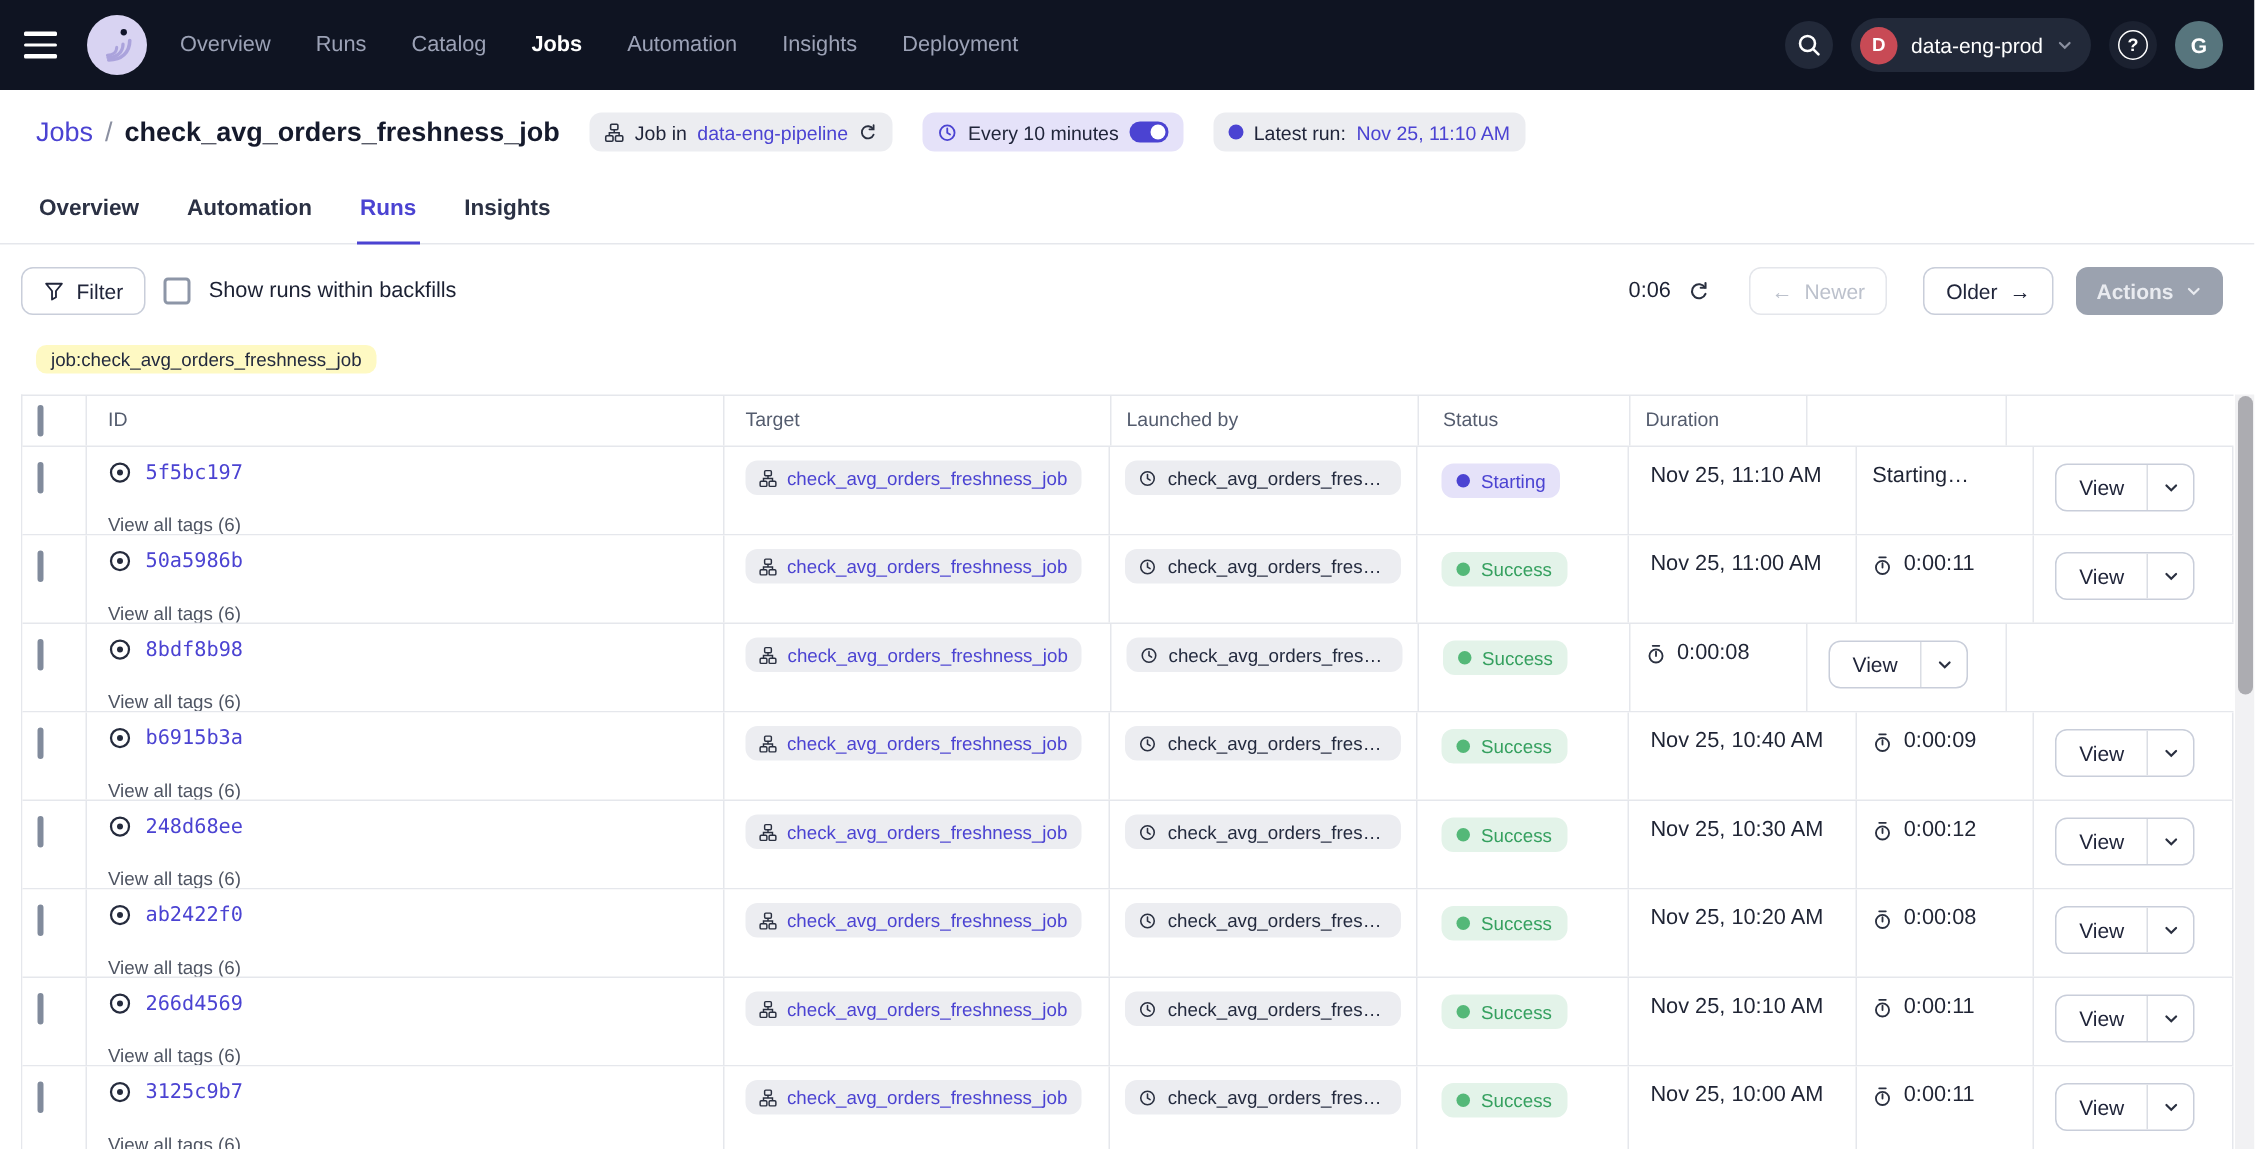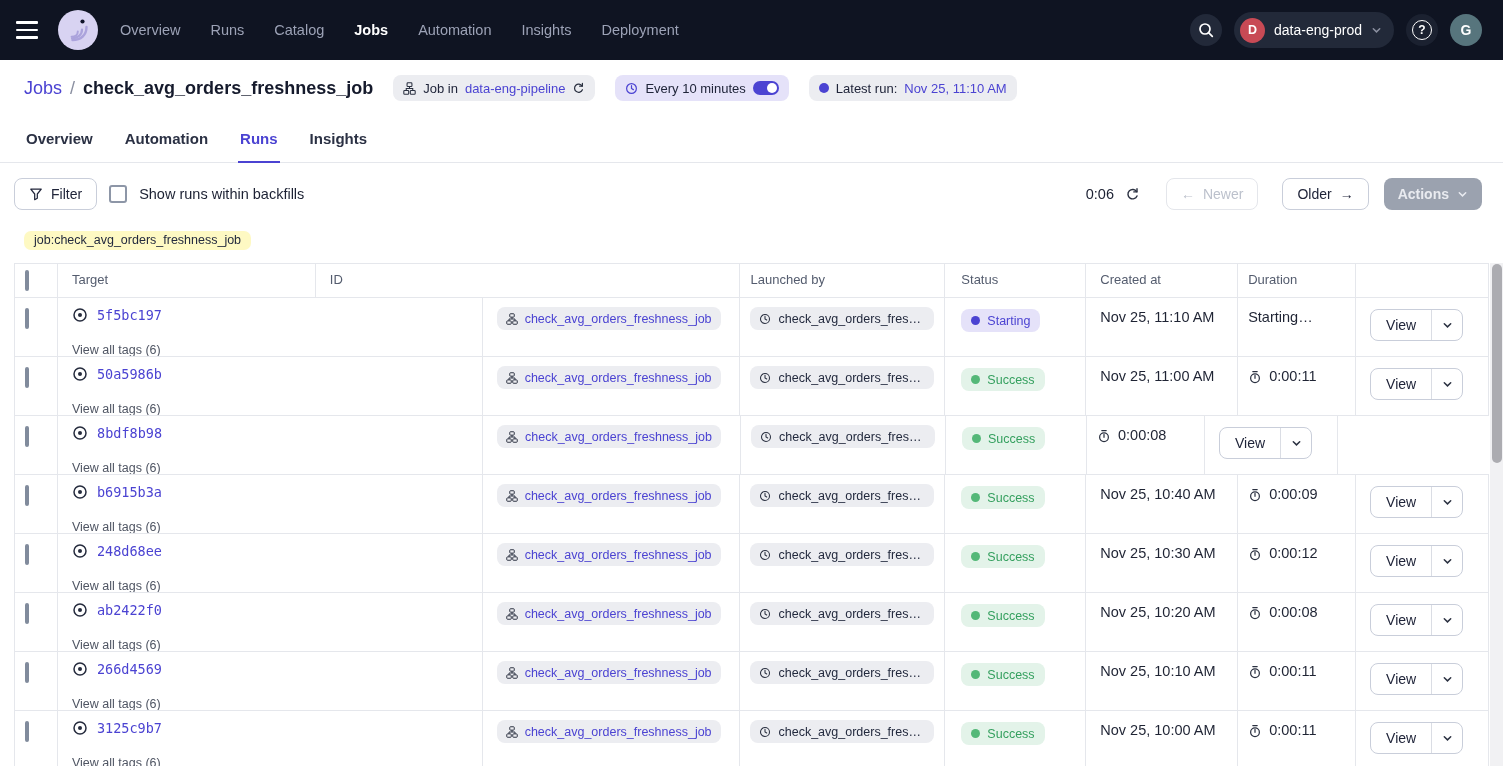--- a/index.html
+++ b/index.html
@@ -253,25 +253,24 @@
   </button>
 </div>
 
 <div class="tag-row">
   <span class="ftag">job:check_avg_orders_freshness_job</span>
 </div>
 
 <div class="table-wrap">
   <div class="thead">
     <div class="cell c-check"><span class="rowchk"></span></div>
+    <div class="cell c-id th">ID</div>
     <div class="cell c-target th">Target</div>
-    <div class="cell c-id th">ID</div>
     <div class="cell c-launched th">Launched by</div>
     <div class="cell c-status th">Status</div>
-    <div class="cell c-created th">Created at</div>
     <div class="cell c-duration th">Duration</div>
     <div class="cell c-actions th"></div>
   </div>
 
   <div class="trow">
     <div class="cell c-check"><span class="rowchk"></span></div>
     <div class="cell c-id">
       <div class="id-line">
         <span class="run-ic">
             <svg width="16" height="16" viewBox="0 0 16 16">

